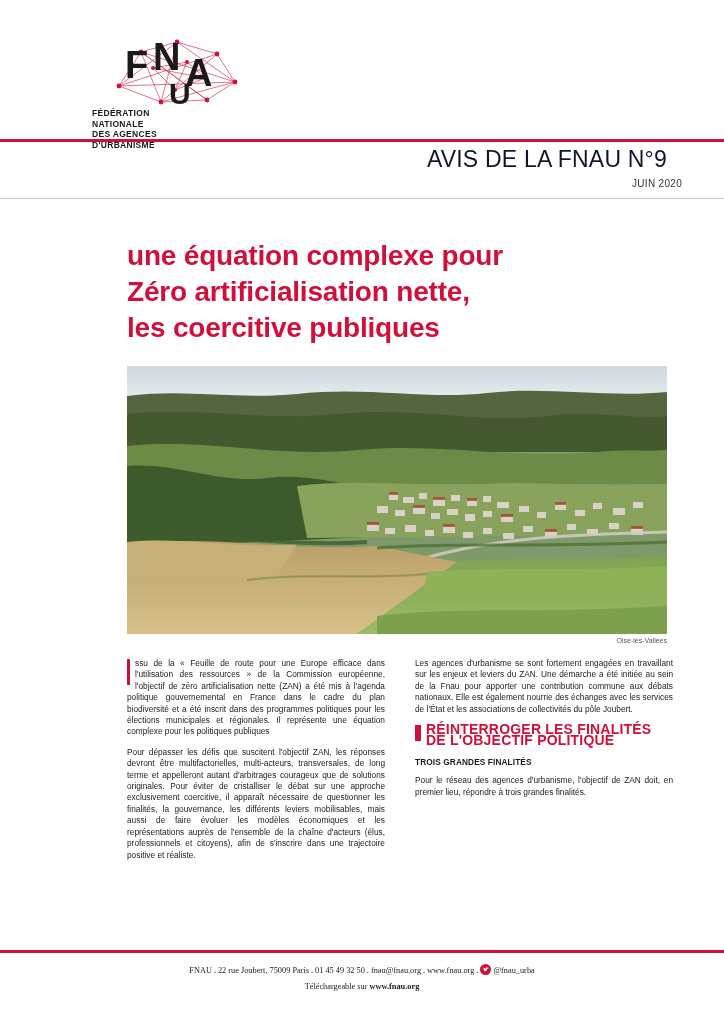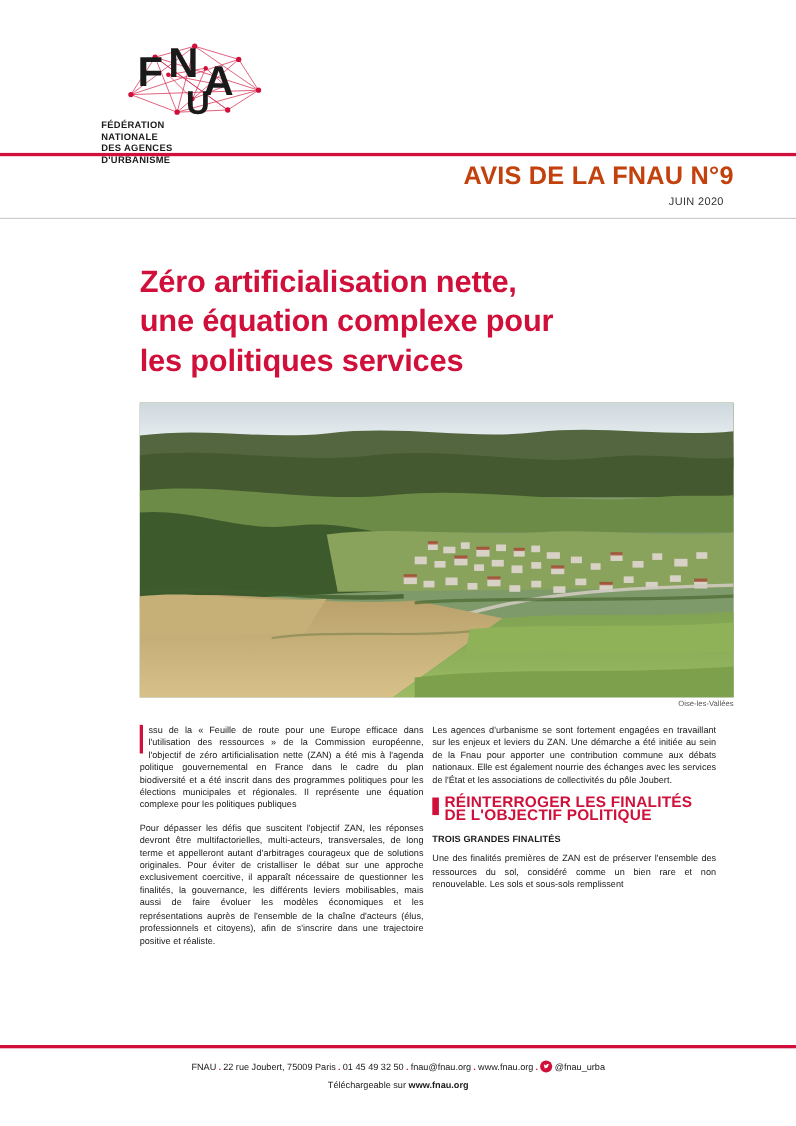--- a/index.html
+++ b/index.html
@@ -66,27 +66,27 @@
     left: 0;
     right: 0;
     top: 142px;
     height: 56px;
   }
   .avis-title {
     position: absolute;
     right: 57px;
     top: 4px;
     font-size: 23px;
-    font-weight: bold;
-    color: #c2410c;
+    font-weight: normal;
+    color: #0f172a;
     letter-spacing: 0.2px;
   }
   .avis-date {
     position: absolute;
-    right: 66px;
+    right: 42px;
     top: 36px;
     font-size: 10px;
     color: #333;
     letter-spacing: 0.3px;
   }
   .rule-thin {
     position: absolute;
     left: 0;
     right: 0;
     top: 198px;
@@ -140,21 +140,21 @@
   .col {
     position: absolute;
     top: 0;
     width: 258px;
     font-size: 8.3px;
     line-height: 11.4px;
     text-align: justify;
     color: #1a1a1a;
   }
   .col-left { left: 0; }
-  .col-right { left: 266px; }
+  .col-right { left: 288px; }
 
   .drop-bar {
     float: left;
     width: 3px;
     height: 26px;
     background: #d0103a;
     margin: 1px 5px 0 0;
   }
   .para { margin: 0 0 9px 0; }
   .para-tight { margin: 0 0 0 0; }
@@ -214,20 +214,21 @@
   }
   .footer {
     position: absolute;
     left: 0;
     right: 0;
     top: 962px;
     text-align: center;
     font-size: 8.3px;
     color: #1a1a1a;
     line-height: 14px;
+    font-family: Liberation Serif, serif;
   }
   .footer .line1 span { white-space: nowrap; }
   .footer .sep { color: #d0103a; font-weight: bold; padding: 0 2px; }
   .footer .line2 { margin-top: 2px; }
   .footer b { font-weight: bold; }
   .tw-icon {
     display: inline-block;
     width: 11px;
     height: 11px;
     border-radius: 50%;
@@ -280,23 +281,23 @@
 
   <div class="rule-red rule-top"></div>
 
   <div class="avis-bar">
     <div class="avis-title">AVIS DE LA FNAU N°9</div>
     <div class="avis-date">JUIN 2020</div>
   </div>
   <div class="rule-thin"></div>
 
   <div class="main-title">
+    <div>une équation complexe pour</div>
     <div>Zéro artificialisation nette,</div>
-    <div>une équation complexe pour</div>
-    <div>les politiques services</div>
+    <div>les coercitive publiques</div>
   </div>
 
   <div class="photo">
     <svg width="540" height="268" viewBox="0 0 540 268">
       <defs>
         <linearGradient id="sky" x1="0" y1="0" x2="0" y2="1">
           <stop offset="0%" stop-color="#cfd8de"></stop>
           <stop offset="100%" stop-color="#e8eef0"></stop>
         </linearGradient>
         <linearGradient id="field" x1="0" y1="0" x2="0" y2="1">
@@ -393,21 +394,21 @@
       <p class="para">Pour dépasser les défis que suscitent l'objectif ZAN, les réponses devront être multifactorielles, multi-acteurs, transversales, de long terme et appelleront autant d'arbitrages courageux que de solutions originales. Pour éviter de cristalliser le débat sur une approche exclusivement coercitive, il apparaît nécessaire de questionner les finalités, la gouvernance, les différents leviers mobilisables, mais aussi de faire évoluer les modèles économiques et les représentations auprès de l'ensemble de la chaîne d'acteurs (élus, professionnels et citoyens), afin de s'inscrire dans une trajectoire positive et réaliste.</p>
     </div>
 
     <div class="col col-right">
       <p class="para">Les agences d'urbanisme se sont fortement engagées en travaillant sur les enjeux et leviers du ZAN. Une démarche a été initiée au sein de la Fnau pour apporter une contribution commune aux débats nationaux. Elle est également nourrie des échanges avec les services de l'État et les associations de collectivités du pôle Joubert.</p>
       <div class="section-head">
         <div>RÉINTERROGER LES FINALITÉS</div>
         <div>DE L'OBJECTIF POLITIQUE</div>
       </div>
       <div class="sub-head">TROIS GRANDES FINALITÉS</div>
-      <p class="para-tight" style="margin-top:2px;">Une des finalités premières de ZAN est de préserver l'ensemble des ressources du sol, considéré comme un bien rare et non renouvelable. Les sols et sous-sols remplissent</p>
+      <p class="para-tight">Pour le réseau des agences d'urbanisme, l'objectif de ZAN doit, en premier lieu, répondre à trois grandes finalités.</p>
     </div>
   </div>
 
   <div class="rule-red rule-bottom"></div>
   <div class="footer">
     <div class="line1">
       <span>FNAU</span><span class="sep">.</span><span>22 rue Joubert, 75009 Paris</span><span class="sep">.</span><span>01 45 49 32 50</span><span class="sep">.</span><span>fnau@fnau.org</span><span class="sep">.</span><span>www.fnau.org</span><span class="sep">.</span><span class="tw-icon"><svg width="7" height="6" viewBox="0 0 7 6">
             <path d="M6.6 0.9c-0.2 0.1-0.5 0.2-0.7 0.2C6.1 0.9 6.3 0.7 6.4 0.4 6.1 0.6 5.9 0.7 5.6 0.7 5.4 0.5 5.1 0.3 4.8 0.3c-0.6 0-1 0.5-1 1 0 0.1 0 0.2 0 0.2C2.9 1.5 2.1 1.1 1.6 0.4 1.5 0.6 1.4 0.8 1.4 1c0 0.3 0.2 0.6 0.4 0.8C1.7 1.8 1.5 1.7 1.4 1.7c0 0 0 0 0 0 0 0.5 0.3 0.9 0.8 1C2.1 2.7 2 2.7 1.9 2.7c-0.1 0-0.1 0-0.2 0 0.1 0.4 0.5 0.7 0.9 0.7C2.3 3.7 1.9 3.8 1.5 3.8c-0.1 0-0.2 0-0.2 0 0.4 0.3 0.9 0.4 1.4 0.4 1.7 0 2.6-1.4 2.6-2.6 0 0 0-0.1 0-0.1C6.2 1.4 6.4 1.2 6.6 0.9z" fill="#ffffff"></path>
           </svg></span><span>@fnau_urba</span>
     </div>

